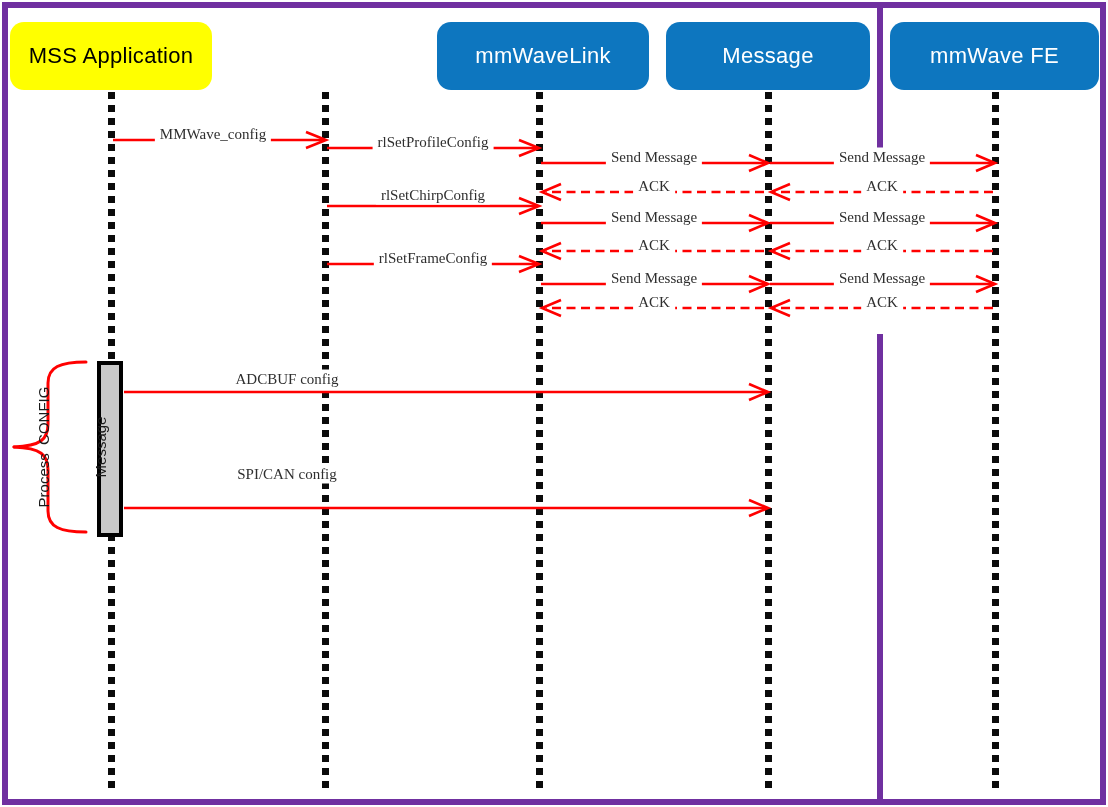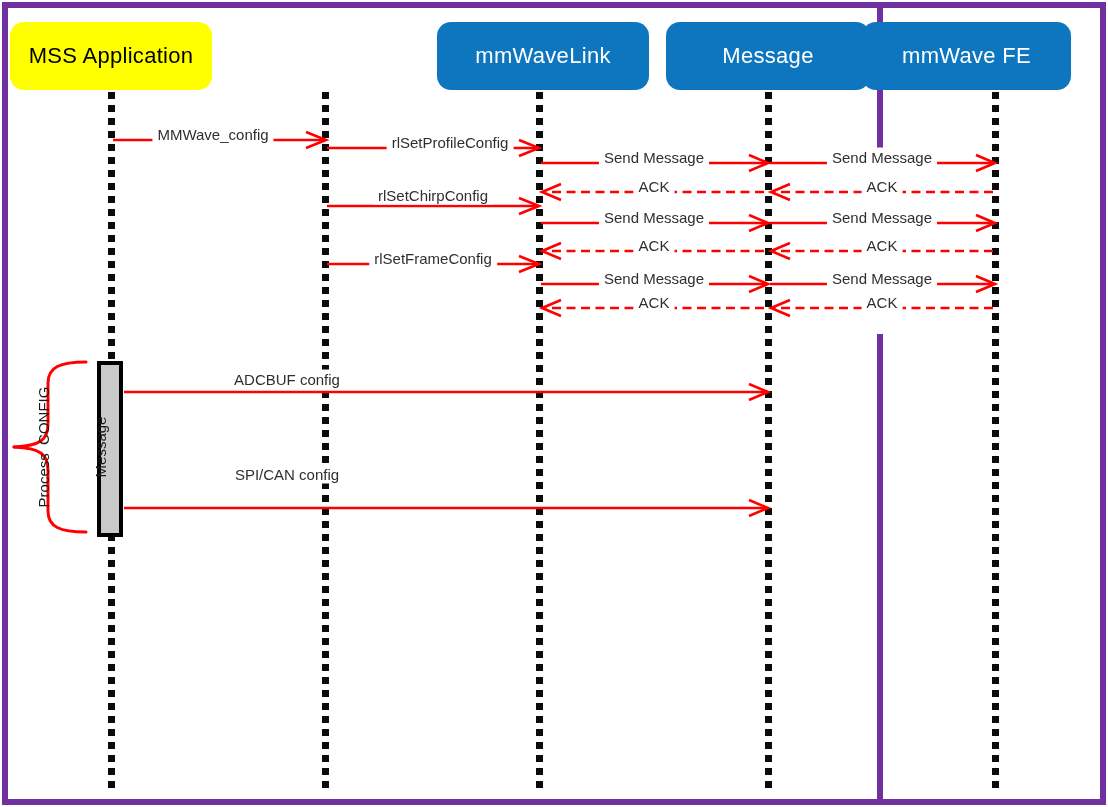--- a/index.html
+++ b/index.html
@@ -35,21 +35,21 @@
   .brace { stroke:#FF0000; stroke-width:3; fill:none; stroke-linecap:round; }
 
   .activation {
     position:absolute; left:97px; top:361px; width:26px; height:176px;
     background:#C9C9C9; border:4px solid #000000; box-sizing:border-box; z-index:3;
   }
 
   .msg-label {
     position:absolute; transform:translate(-50%,-50%);
     background:#ffffff; color:#2F2F2F; font-size:15px; line-height:17px;
-    padding:1px 5px; white-space:nowrap; z-index:4;
+    padding:1px 5px; white-space:nowrap; z-index:4;font-family:Liberation Serif, serif;
   }
   .proc-label {
     position:absolute; left:72px; top:447px;
     transform:translate(-50%,-50%) rotate(-90deg);
     font-size:15px; line-height:19px; color:#1A1A1A; text-align:center;
     white-space:pre; z-index:4;
   }
 </style>
 </head>
 <body>
@@ -62,21 +62,21 @@
 
   <div class="actor yellow" style="left:10px;width:202px;">
       <span>MSS Application</span>
     </div>
   <div class="actor blue" style="left:437px;width:212px;">
       <span>mmWaveLink</span>
     </div>
   <div class="actor blue" style="left:666px;width:204px;">
       <span>Message</span>
     </div>
-  <div class="actor blue" style="left:862px;width:209px;">
+  <div class="actor blue" style="left:890px;width:209px;">
       <span>mmWave FE</span>
     </div>
 
   <div class="lifeline" style="left:108px;"></div>
   <div class="lifeline" style="left:322px;"></div>
   <div class="lifeline" style="left:536px;"></div>
   <div class="lifeline" style="left:765px;"></div>
   <div class="lifeline" style="left:992px;"></div>
 
   <div class="activation"></div>
@@ -156,21 +156,21 @@
         <path class="hd" d="M749 500 L768 508 L749 516"></path>
     </g>
 
     <g>
       <path class="brace" d="M86 362 C60 362 48 367 48 383 L48 424 C48 439 41 446 14 447"></path>
       <path class="brace" d="M14 447 C41 448 48 455 48 470 L48 511 C48 527 60 532 86 532"></path>
     </g>
   </svg>
 
   <div class="msg-label" style="left:213px;top:134px;">MMWave_config</div>
-  <div class="msg-label" style="left:450px;top:142px;">rlSetProfileConfig</div>
+  <div class="msg-label" style="left:433px;top:142px;">rlSetProfileConfig</div>
   <div class="msg-label" style="left:654px;top:157px;">Send Message</div>
   <div class="msg-label" style="left:882px;top:157px;">Send Message</div>
   <div class="msg-label" style="left:882px;top:186px;">ACK</div>
   <div class="msg-label" style="left:654px;top:186px;">ACK</div>
   <div class="msg-label" style="left:433px;top:195px;">rlSetChirpConfig</div>
   <div class="msg-label" style="left:654px;top:217px;">Send Message</div>
   <div class="msg-label" style="left:882px;top:217px;">Send Message</div>
   <div class="msg-label" style="left:882px;top:245px;">ACK</div>
   <div class="msg-label" style="left:654px;top:245px;">ACK</div>
   <div class="msg-label" style="left:433px;top:258px;">rlSetFrameConfig</div>

